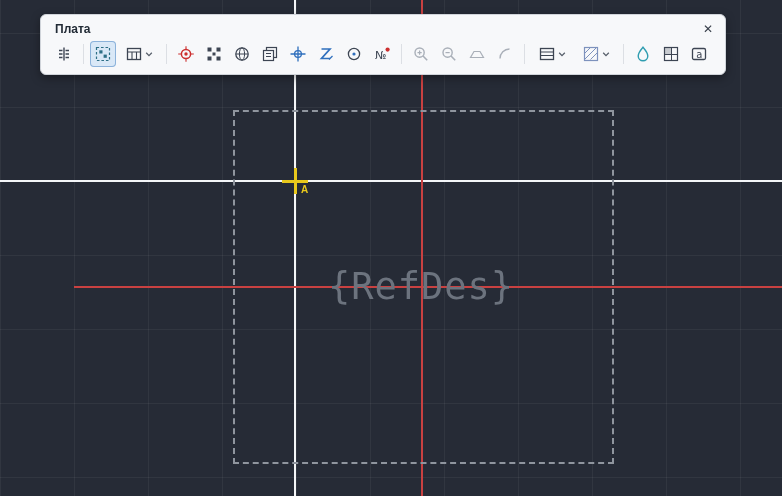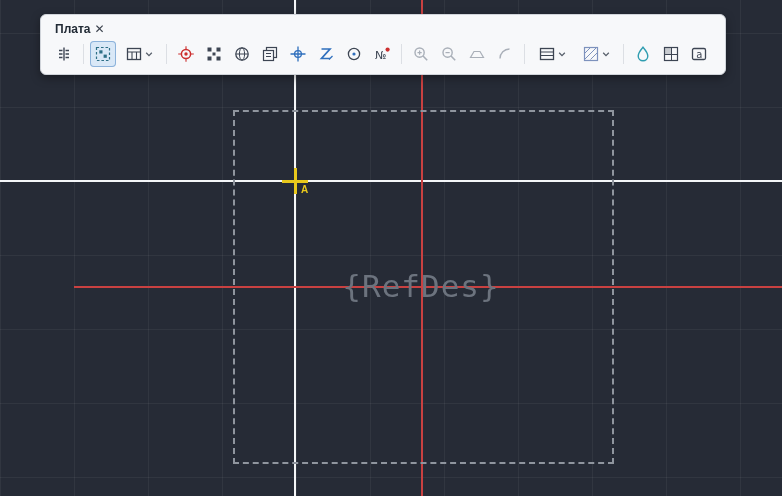--- a/index.html
+++ b/index.html
@@ -17,35 +17,35 @@
   .vline,.hline{position:absolute;z-index:1;}
   .vline.white{left:294px;top:0;width:2px;height:100%;background:var(--white-line,#f4f6f8);}
   .hline.white{top:180px;left:0;width:100%;height:2px;background:var(--white-line,#f4f6f8);}
   .vline.red{left:421px;top:0;width:1.5px;height:100%;background:var(--red-line,#c94141);}
   .hline.red{top:286px;left:74px;right:0;height:1.5px;background:var(--red-line,#c94141);}
   
   .dashed-rect{position:absolute;left:233px;top:110px;width:377px;height:350px;
     border:2px dashed var(--dash-gray,#8f959e);z-index:2;}
   
   .refdes{position:absolute;left:421px;top:287px;transform:translate(-50%,-52%);
-    font-family:"DejaVu Sans Mono",monospace;font-size:31px;font-weight:400;
+    font-family:"DejaVu Sans Mono",monospace;font-size:37px;font-weight:400;
     letter-spacing:1px;color:var(--refdes-gray,#6c737e);z-index:2;white-space:nowrap;}
   
   .anchor{position:absolute;left:295px;top:181px;z-index:3;}
   .anchor .bar-h{position:absolute;left:-13px;top:-1.5px;width:26px;height:3px;
     background:var(--anchor-yellow,#e8c81c);}
   .anchor .bar-v{position:absolute;left:-1.5px;top:-13px;width:3px;height:26px;
     background:var(--anchor-yellow,#e8c81c);}
   .anchor .lbl{position:absolute;left:6px;top:3px;font-size:10px;font-weight:700;
     color:var(--anchor-yellow,#e8c81c);}
   
   .palette{position:absolute;left:40px;top:14px;width:684px;z-index:10;
     background:var(--toolbar-bg,#f7f8fa);border:1px solid #d0d4da;border-radius:6px;
     box-shadow:0 3px 10px rgba(0,0,0,0.35);}
-  .titlebar{display:flex;align-items:center;
+  .titlebar{display:flex;justify-content:space-between;align-items:center;
     padding:5px 8px 1px 14px;cursor:move;}
   .title{font-size:12px;font-weight:700;color:#222b36;}
   .close{width:18px;height:18px;line-height:18px;text-align:center;font-size:12px;
     color:#39404b;cursor:pointer;border-radius:3px;}
   .iconrow{display:flex;align-items:center;gap:2px;padding:2px 8px 7px 10px;}
   .tbtn{height:26px;min-width:26px;display:flex;align-items:center;justify-content:center;
     border-radius:4px;color:#3d4553;cursor:pointer;flex:none;}
   .tbtn svg{display:block;}
   .tbtn.dd{min-width:38px;gap:2px;padding:0 2px;}
   .tbtn.selected{background:var(--selected-bg,#d9e8f7);

